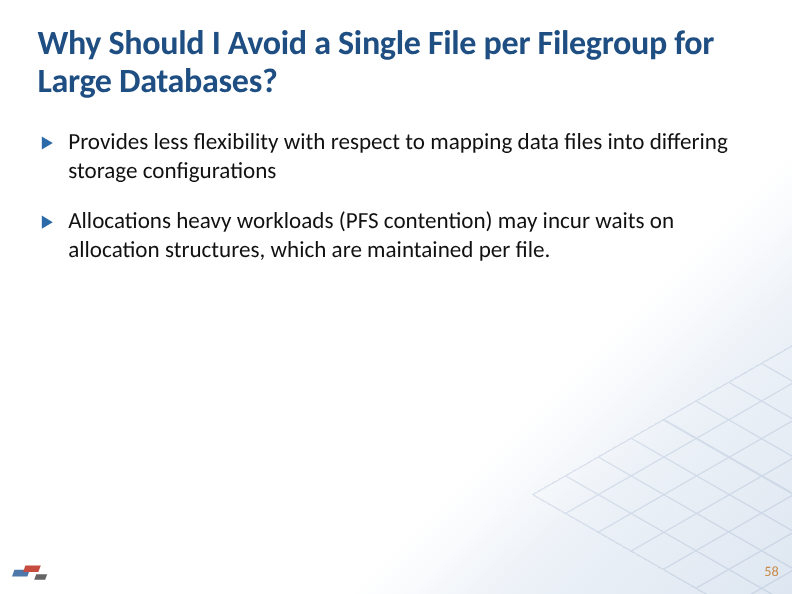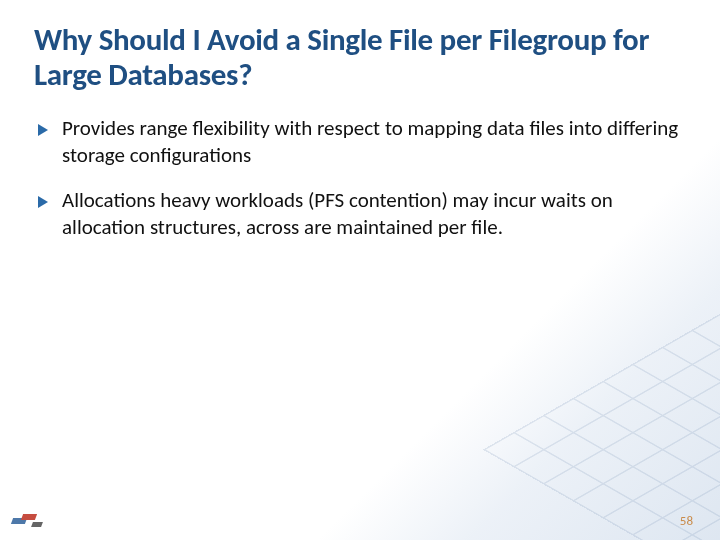--- a/index.html
+++ b/index.html
@@ -60,21 +60,21 @@
     border-left: 10px solid #2a6aa8;
   }
   .bullet-text {
     color: #111;
     font-size: 21px;
     line-height: 1.28;
     font-weight: 400;
   }
   .page-number {
     position: absolute;
-    right: 27px;
+    right: 12px;
     bottom: 12px;
     font-size: 13px;
     color: #c98b4a;
   }
   .logo {
     position: absolute;
     left: 12px;
     bottom: 10px;
     width: 34px;
     height: 18px;
@@ -88,25 +88,25 @@
 <body>
 
 <div class="slide">
   <div class="bg-grid"></div>
 
   <h1 class="title">Why Should I Avoid a Single File per Filegroup for Large Databases?</h1>
 
   <ul class="bullets">
     <li>
       <span class="bullet-icon"></span>
-      <span class="bullet-text">Provides range flexibility with respect to mapping data files into differing storage configurations</span>
+      <span class="bullet-text">Provides less flexibility with respect to mapping data files into differing storage configurations</span>
     </li>
     <li>
       <span class="bullet-icon"></span>
-      <span class="bullet-text">Allocations heavy workloads (PFS contention) may incur waits on allocation structures, across are maintained per file.</span>
+      <span class="bullet-text">Allocations heavy workloads (PFS contention) may incur waits on allocation structures, which are maintained per file.</span>
     </li>
   </ul>
 
   <div class="logo">
     <div class="bar1"></div>
       <div class="bar2"></div>
       <div class="bar3"></div>
   </div>
 
   <div class="page-number">58</div>

